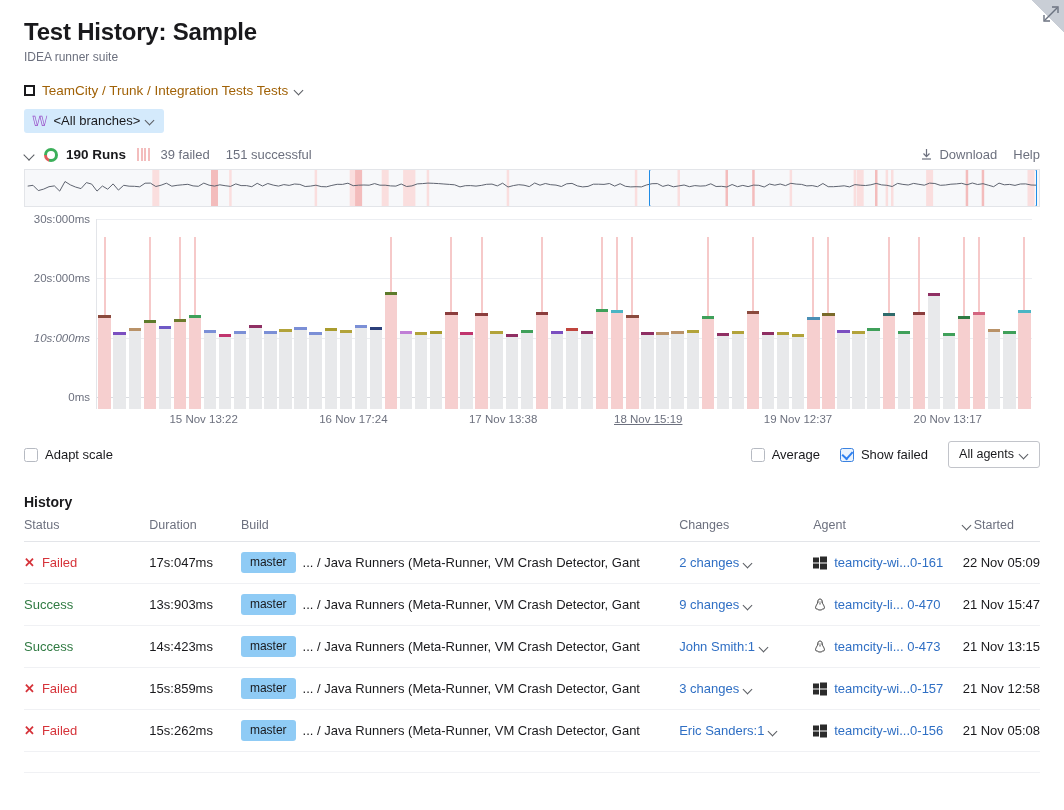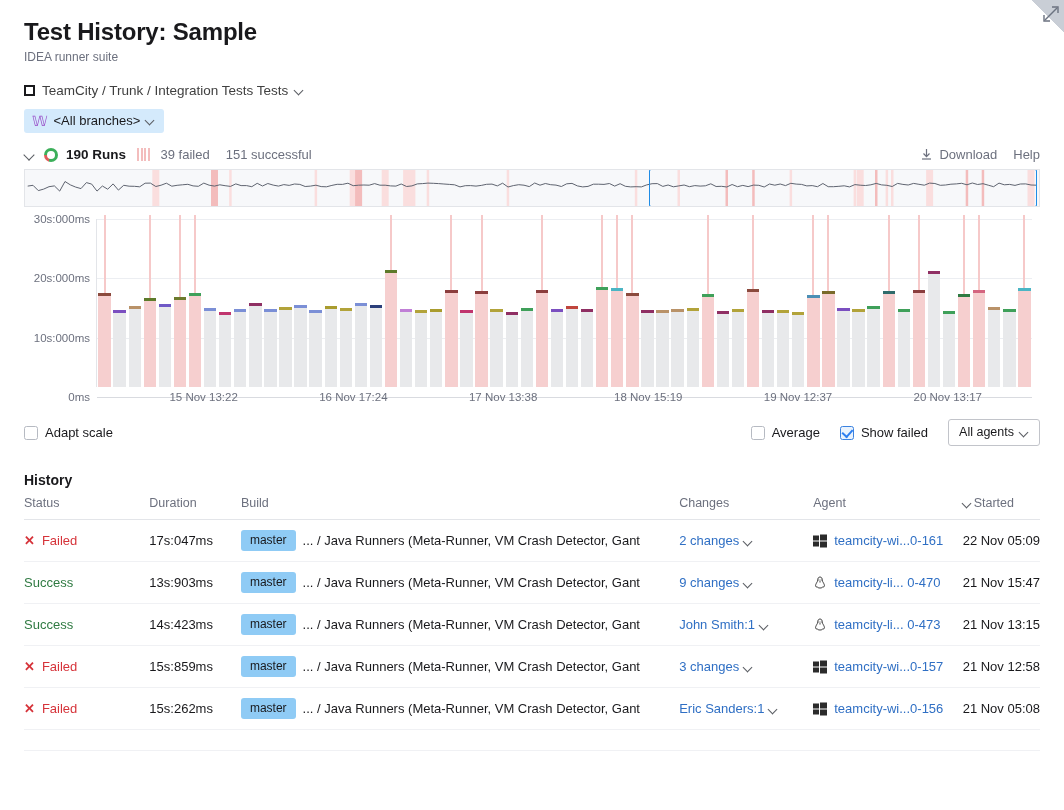--- a/index.html
+++ b/index.html
@@ -30,21 +30,21 @@
   .page-subtitle { font-size:12px; color:#6c707e; margin-top:4px; }
 
   .breadcrumb {
     margin-top:19px; font-size:13.5px; color:#19191c;
     display:flex; align-items:center; gap:7px;
   }
   .bc-icon {
     width:11px; height:11px; border:2px solid #19191c; display:inline-block;
     flex:none;
   }
-  .bc-text { color:#404040; }
+  .bc-text { color:#a16207; }
   .chev {
     display:inline-block; width:9px; height:9px; position:relative; flex:none;
   }
   .chev::before {
     content:""; position:absolute; left:0; top:1px;
     width:6px; height:6px;
     border-right:1.4px solid #5a5d63; border-bottom:1.4px solid #5a5d63;
     transform:rotate(45deg);
   }
 
@@ -119,21 +119,21 @@
     background:#f7f8fa; position:relative; overflow:hidden;
   }
   .minimap svg { position:absolute; left:0; top:0; }
   .sel-box {
     position:absolute; top:-1px; bottom:-1px;
     border:1.6px solid #1f8ce6; border-radius:2px; background:rgba(255,255,255,0.0);
     pointer-events:none;
   }
 
   
-  .chart-wrap { position:relative; margin-top:12px; height:168px; }
+  .chart-wrap { position:relative; margin-top:12px; height:190px; }
   .y-axis { position:absolute; left:0; top:0; width:72px; height:100%; }
   .y-lbl {
     position:absolute; right:6px; font-size:11.5px; color:#6c707e;
     transform:translateY(-50%); white-space:nowrap;
   }
   .plot {
     position:absolute; left:72px; right:8px; top:0; bottom:0;
     border-left:1px solid #e3e5e9;
   }
   .gridline {
@@ -295,21 +295,21 @@
         <rect x="1002.5" y="0" width="7" height="36" fill="#fadede"></rect>
         <path d="M2.7 16.1 L8.0 15.3 L13.3 20.6 L18.7 19.1 L24.0 16.7 L29.4 15.9 L34.7 21.1 L40.0 11.5 L45.4 14.9 L50.7 17.1 L56.0 18.6 L61.4 12.6 L66.7 14.1 L72.0 21.1 L77.4 16.0 L82.7 19.2 L88.1 13.9 L93.4 20.1 L98.7 15.3 L104.1 16.2 L109.4 16.3 L114.7 16.8 L120.1 13.2 L125.4 13.1 L130.8 16.5 L136.1 15.2 L141.4 13.2 L146.8 16.2 L152.1 15.3 L157.4 14.8 L162.8 14.3 L168.1 15.9 L173.4 16.3 L178.8 13.1 L184.1 15.2 L189.5 16.1 L194.8 14.8 L200.1 15.7 L205.5 16.4 L210.8 13.9 L216.1 15.6 L221.5 15.6 L226.8 16.7 L232.2 13.3 L237.5 16.0 L242.8 13.5 L248.2 15.1 L253.5 16.1 L258.8 14.6 L264.2 15.4 L269.5 14.0 L274.8 14.4 L280.2 16.5 L285.5 16.1 L290.9 15.2 L296.2 16.6 L301.5 16.8 L306.9 15.4 L312.2 14.3 L317.5 14.4 L322.9 13.2 L328.2 15.7 L333.6 15.2 L338.9 15.0 L344.2 15.2 L349.6 13.6 L354.9 15.2 L360.2 15.2 L365.6 15.9 L370.9 16.1 L376.2 14.0 L381.6 16.5 L386.9 15.9 L392.3 13.9 L397.6 13.6 L402.9 13.1 L408.3 13.3 L413.6 13.6 L418.9 14.0 L424.3 14.4 L429.6 14.8 L435.0 16.9 L440.3 15.7 L445.6 15.6 L451.0 16.1 L456.3 15.4 L461.6 14.3 L467.0 14.1 L472.3 15.9 L477.6 13.2 L483.0 17.0 L488.3 15.6 L493.7 14.7 L499.0 15.2 L504.3 16.6 L509.7 13.0 L515.0 15.2 L520.3 13.5 L525.7 14.7 L531.0 15.1 L536.4 16.5 L541.7 13.8 L547.0 13.4 L552.4 15.9 L557.7 16.9 L563.0 16.4 L568.4 14.2 L573.7 14.2 L579.0 14.4 L584.4 13.5 L589.7 16.1 L595.1 13.7 L600.4 16.3 L605.7 16.9 L611.1 16.7 L616.4 16.9 L621.7 14.9 L627.1 13.7 L632.4 13.6 L637.8 16.4 L643.1 15.0 L648.4 16.8 L653.8 15.9 L659.1 15.0 L664.4 16.7 L669.8 15.6 L675.1 16.1 L680.4 15.8 L685.8 13.8 L691.1 16.5 L696.5 16.3 L701.8 17.0 L707.1 14.5 L712.5 16.7 L717.8 15.4 L723.1 16.6 L728.5 15.1 L733.8 15.3 L739.2 17.0 L744.5 14.0 L749.8 15.2 L755.2 14.0 L760.5 15.6 L765.8 13.3 L771.2 14.1 L776.5 14.4 L781.8 15.9 L787.2 15.6 L792.5 16.7 L797.9 13.5 L803.2 16.7 L808.5 16.7 L813.9 16.3 L819.2 15.8 L824.5 16.9 L829.9 14.6 L835.2 15.2 L840.6 15.5 L845.9 14.8 L851.2 13.4 L856.6 14.9 L861.9 15.3 L867.2 16.5 L872.6 13.4 L877.9 14.4 L883.2 15.0 L888.6 13.4 L893.9 14.3 L899.3 15.2 L904.6 13.1 L909.9 13.5 L915.3 15.3 L920.6 15.0 L925.9 14.2 L931.3 13.9 L936.6 13.3 L942.0 14.8 L947.3 13.0 L952.6 14.5 L958.0 13.7 L963.3 15.2 L968.6 16.7 L974.0 13.1 L979.3 14.8 L984.6 14.4 L990.0 15.4 L995.3 14.0 L1000.7 13.9 L1006.0 15.0 L1011.3 15.2" fill="none" stroke="#5f6470" stroke-width="1"></path>
       </svg>
     <div class="sel-box" id="sel-box" style="left: 61.5%; width: 38.3%;"></div>
   </div>
 
   <div class="chart-wrap">
     <div class="y-axis" id="y-axis">
         <div class="y-lbl" style="top: 0px;">30s:000ms</div>
         <div class="y-lbl" style="top: 59.3333px;">20s:000ms</div>
-        <div class="y-lbl" style="top: 118.667px;">10s:000ms</div>
+        <div class="y-lbl" style="top: 118.667px; font-style: italic;">10s:000ms</div>
         <div class="y-lbl" style="top: 178px;">0ms</div>
       </div>
     <div class="plot" id="plot">
       <div class="gridline" style="top: 0px;"></div>
         <div class="gridline" style="top: 59.3333px;"></div>
         <div class="gridline" style="top: 118.667px;"></div>
         <div class="gridline base" style="top: 178px;"></div>
         <div class="bars" id="bars">
           <div class="bar" style="left: 0.145161%; width: 1.32258%; height: 93.7467px;">
             <div class="spike" style="height: 172px;"></div>
@@ -579,21 +579,21 @@
             <div class="body" style="height: 99.0867px; background: rgb(246, 207, 207);"></div>
             <div class="cap" style="bottom: 96.0867px; background: rgb(75, 181, 196);"></div>
           </div>
         </div>
     </div>
   </div>
   <div class="x-axis" id="x-axis">
       <div class="x-lbl" style="left: 11.5%;">15 Nov 13:22</div>
       <div class="x-lbl" style="left: 27.5%;">16 Nov 17:24</div>
       <div class="x-lbl" style="left: 43.5%;">17 Nov 13:38</div>
-      <div class="x-lbl" style="left: 59%;">18 Nov 15:19</div>
+      <div class="x-lbl" style="left: 59%; text-decoration: underline;">18 Nov 15:19</div>
       <div class="x-lbl" style="left: 75%;">19 Nov 12:37</div>
       <div class="x-lbl" style="left: 91%;">20 Nov 13:17</div>
     </div>
 
   <div class="chart-ctl">
     <span class="cb" id="cb-adapt">
       <span class="box"></span>
       <span>Adapt scale</span>
     </span>
     <span class="ctl-right">

